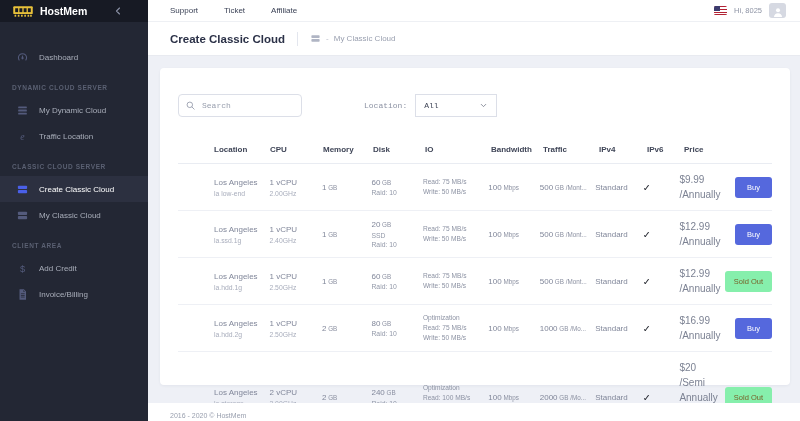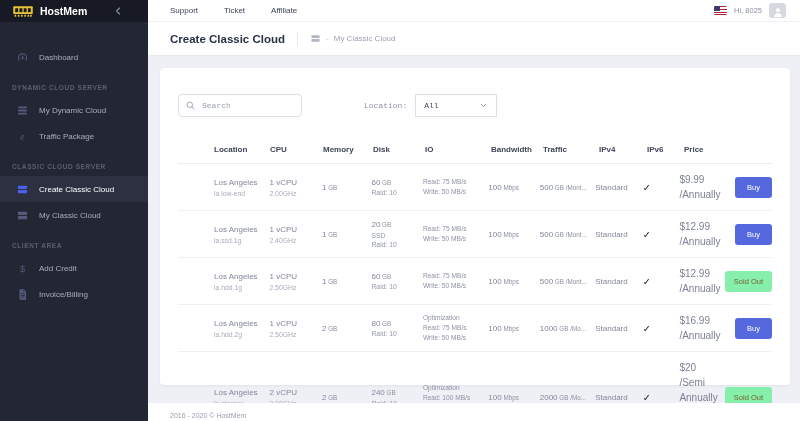--- a/index.html
+++ b/index.html
@@ -131,21 +131,21 @@
           </svg>
         </span>
         <span class="s-label">My Dynamic Cloud</span>
       </div>
       <div class="side-item">
         <span class="s-icon">
           <svg viewBox="0 0 24 24">
             <text x="12" y="18" text-anchor="middle" font-size="18" font-style="italic" fill="currentColor" font-family="serif">e</text>
           </svg>
         </span>
-        <span class="s-label">Traffic Package</span>
+        <span class="s-label">Traffic Location</span>
       </div>
       <div class="section-label">CLASSIC CLOUD SERVER</div>
       <div class="side-item active">
         <span class="s-icon">
           <svg viewBox="0 0 24 24" fill="currentColor">
             <rect x="3.5" y="5" width="17" height="6" rx="1.5"></rect>
             <rect x="3.5" y="13" width="17" height="6" rx="1.5"></rect>
           </svg>
         </span>
         <span class="s-label">Create Classic Cloud</span>

